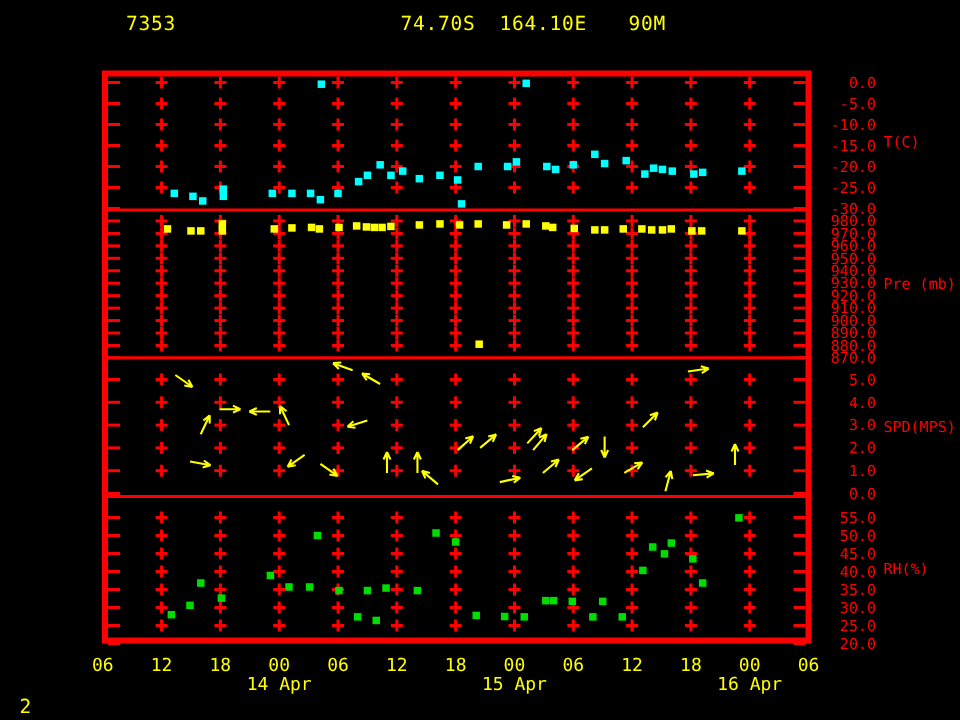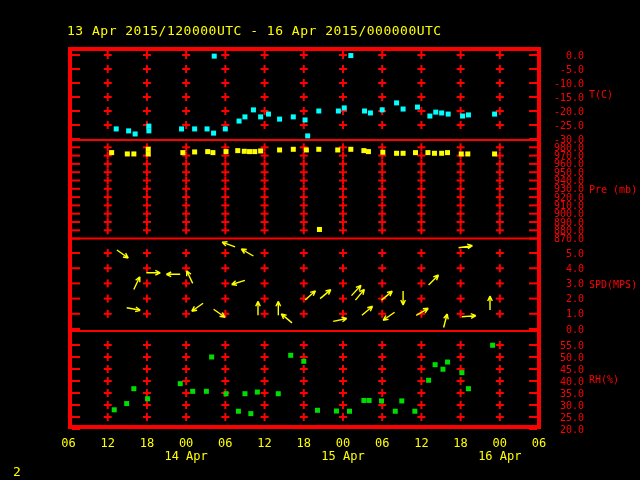--- a/index.html
+++ b/index.html
@@ -12,21 +12,26 @@
   .elev{position:absolute;left:419px;top:0;}
   .line1{left:0;top:9px;width:640px;height:14px;}
   .line2{left:67px;top:23px;}
   .pagenum{position:absolute;left:13px;top:464px;color:#ffff00;font-size:13px;}
   svg{position:absolute;left:0;top:0;}
 </style>
 </head>
 <body>
 
 <div class="screen">
-  <div class="hdr line2">13 Apr 2015/120000UTC - 16 Apr 2015/000000UTC</div>
+  <div class="hdr line1">
+    <span class="station">7353</span>
+    <span class="lat">74.70S</span>
+    <span class="lon">164.10E</span>
+    <span class="elev">90M</span>
+  </div>
   <svg id="plot-svg" width="640" height="480">
       <rect x="70" y="49" width="469" height="378" fill="none" stroke="#ff0000" stroke-width="4"></rect>
       <line x1="68" y1="140" x2="541" y2="140" stroke="#ff0000" stroke-width="2"></line>
       <line x1="68" y1="238.5" x2="541" y2="238.5" stroke="#ff0000" stroke-width="2"></line>
       <line x1="68" y1="331" x2="541" y2="331" stroke="#ff0000" stroke-width="2"></line>
       <line x1="72" y1="55" x2="80" y2="55" stroke="#ff0000" stroke-width="2"></line>
       <line x1="529" y1="55" x2="537" y2="55" stroke="#ff0000" stroke-width="2"></line>
       <line x1="103.71000000000001" y1="55" x2="111.71000000000001" y2="55" stroke="#ff0000" stroke-width="2"></line>
       <line x1="107.71000000000001" y1="51" x2="107.71000000000001" y2="59" stroke="#ff0000" stroke-width="2"></line>
       <line x1="142.92000000000002" y1="55" x2="150.92000000000002" y2="55" stroke="#ff0000" stroke-width="2"></line>

